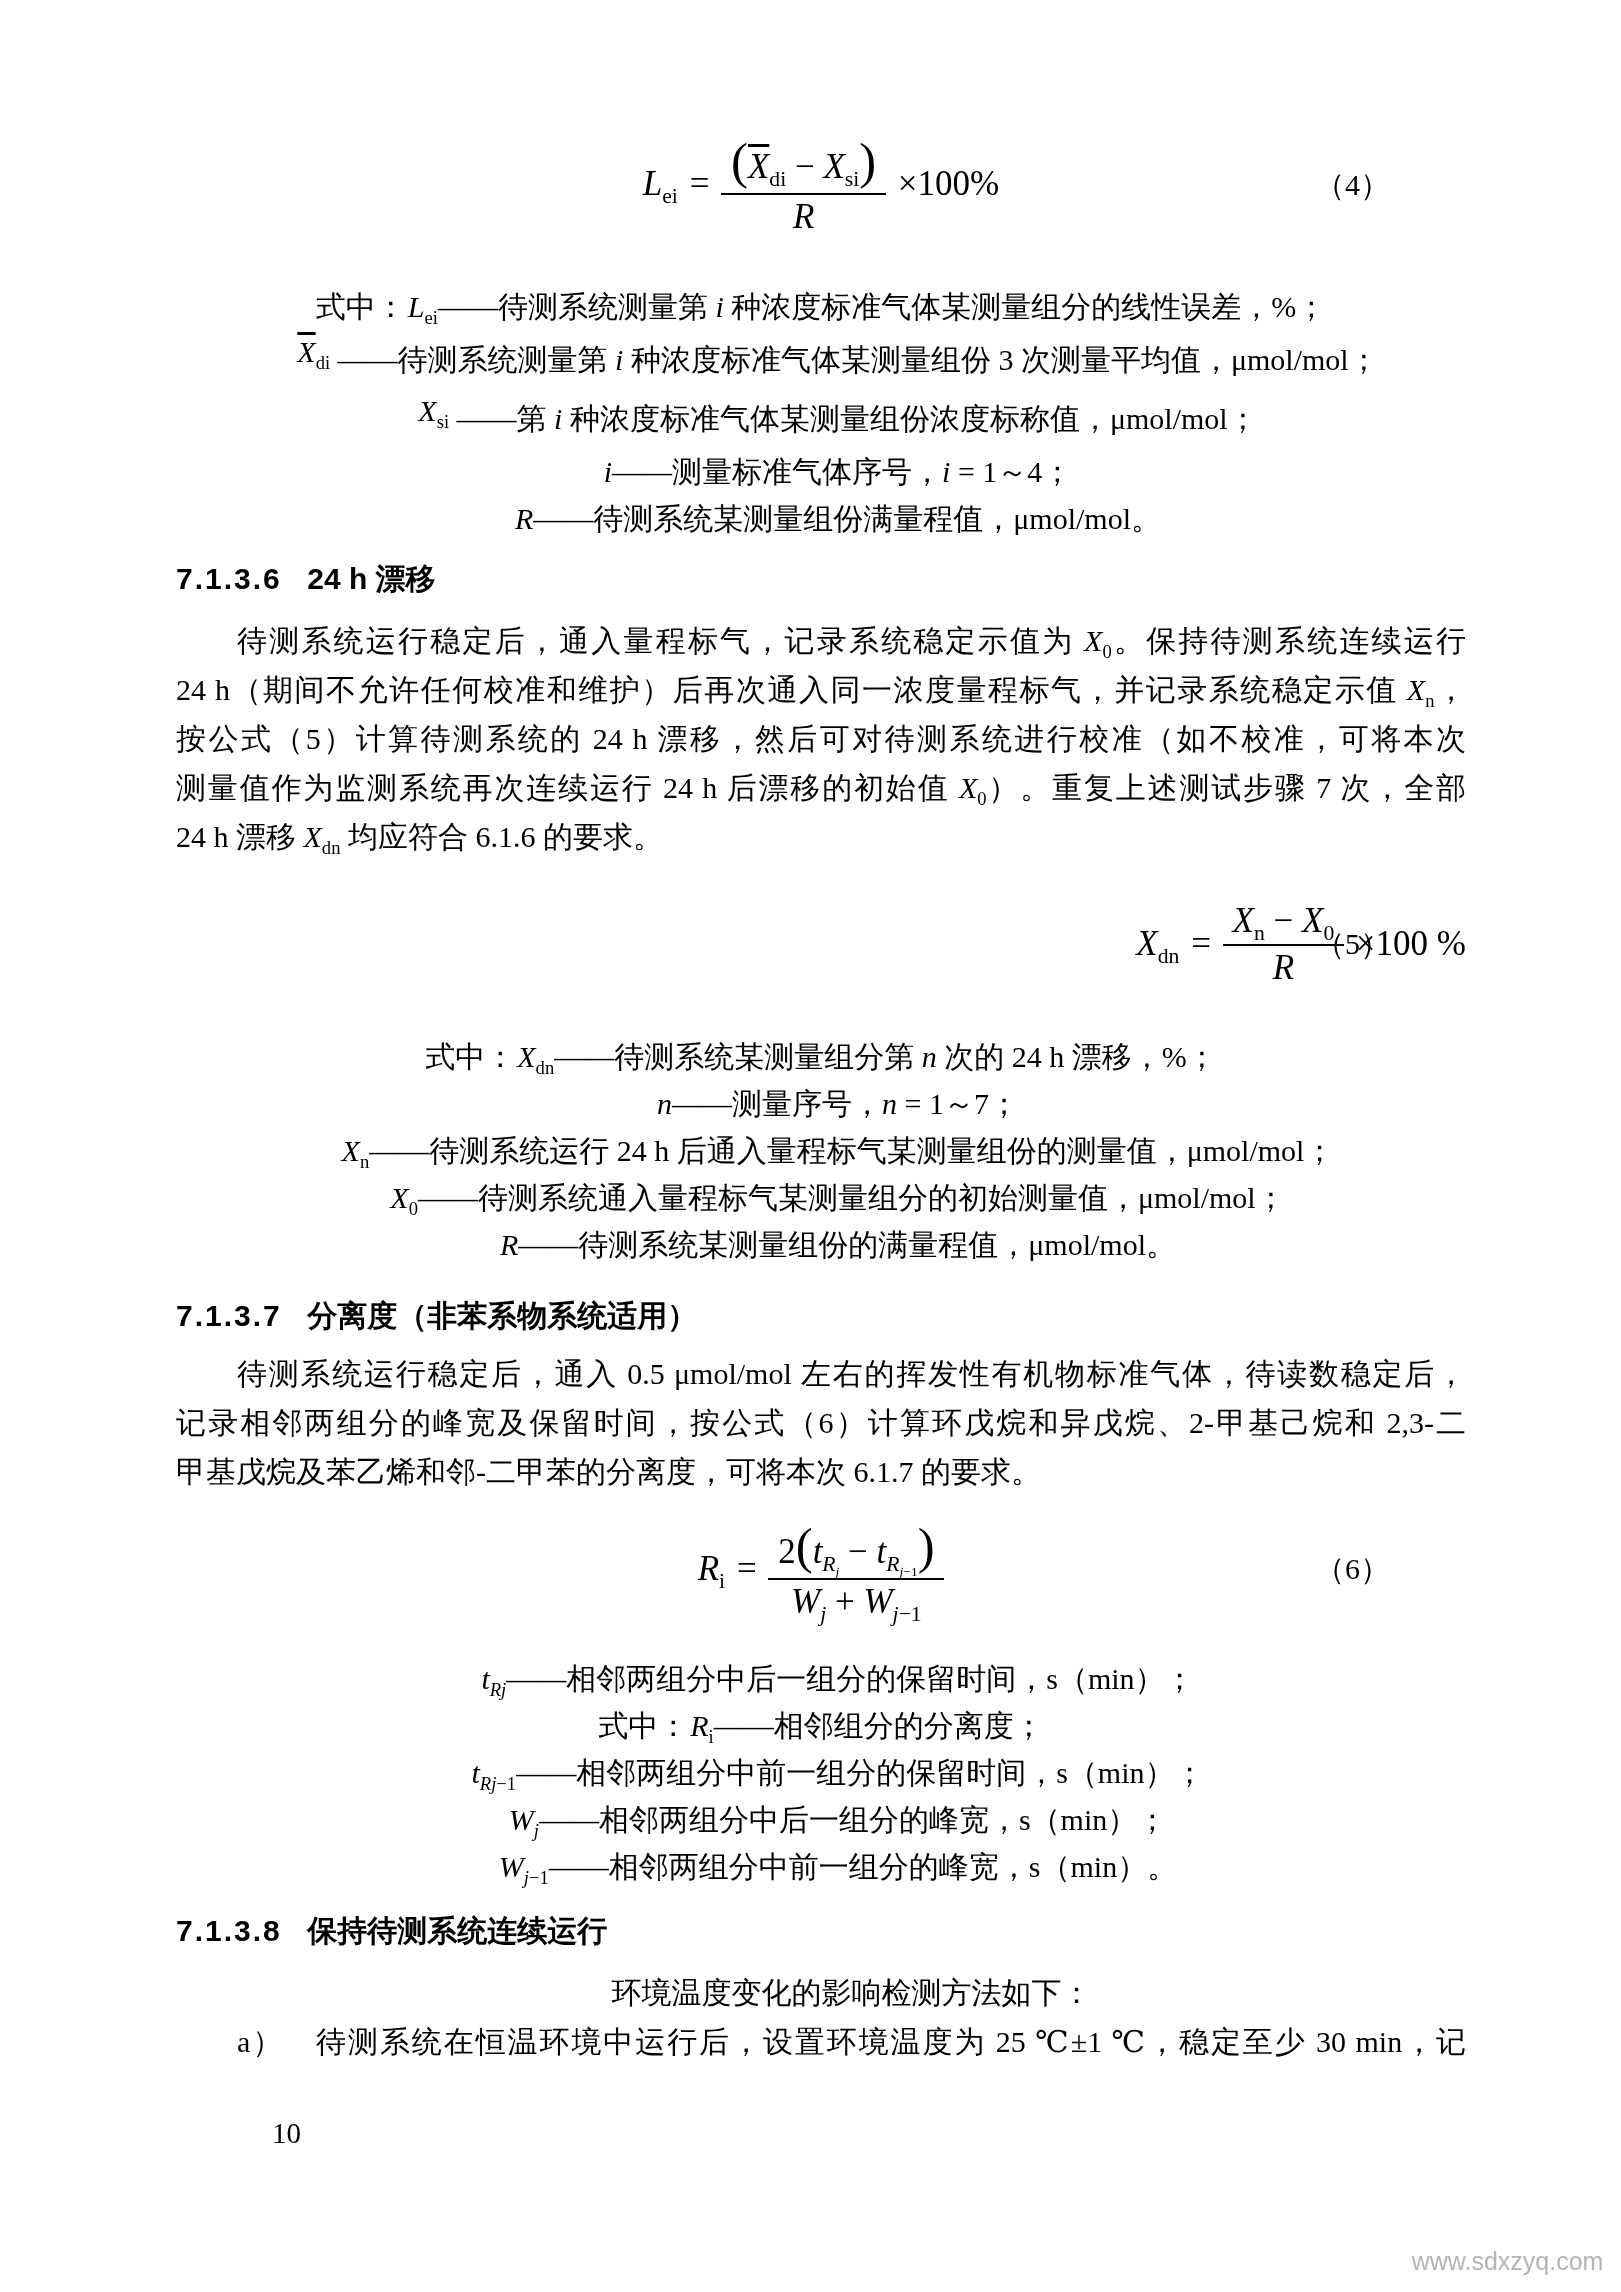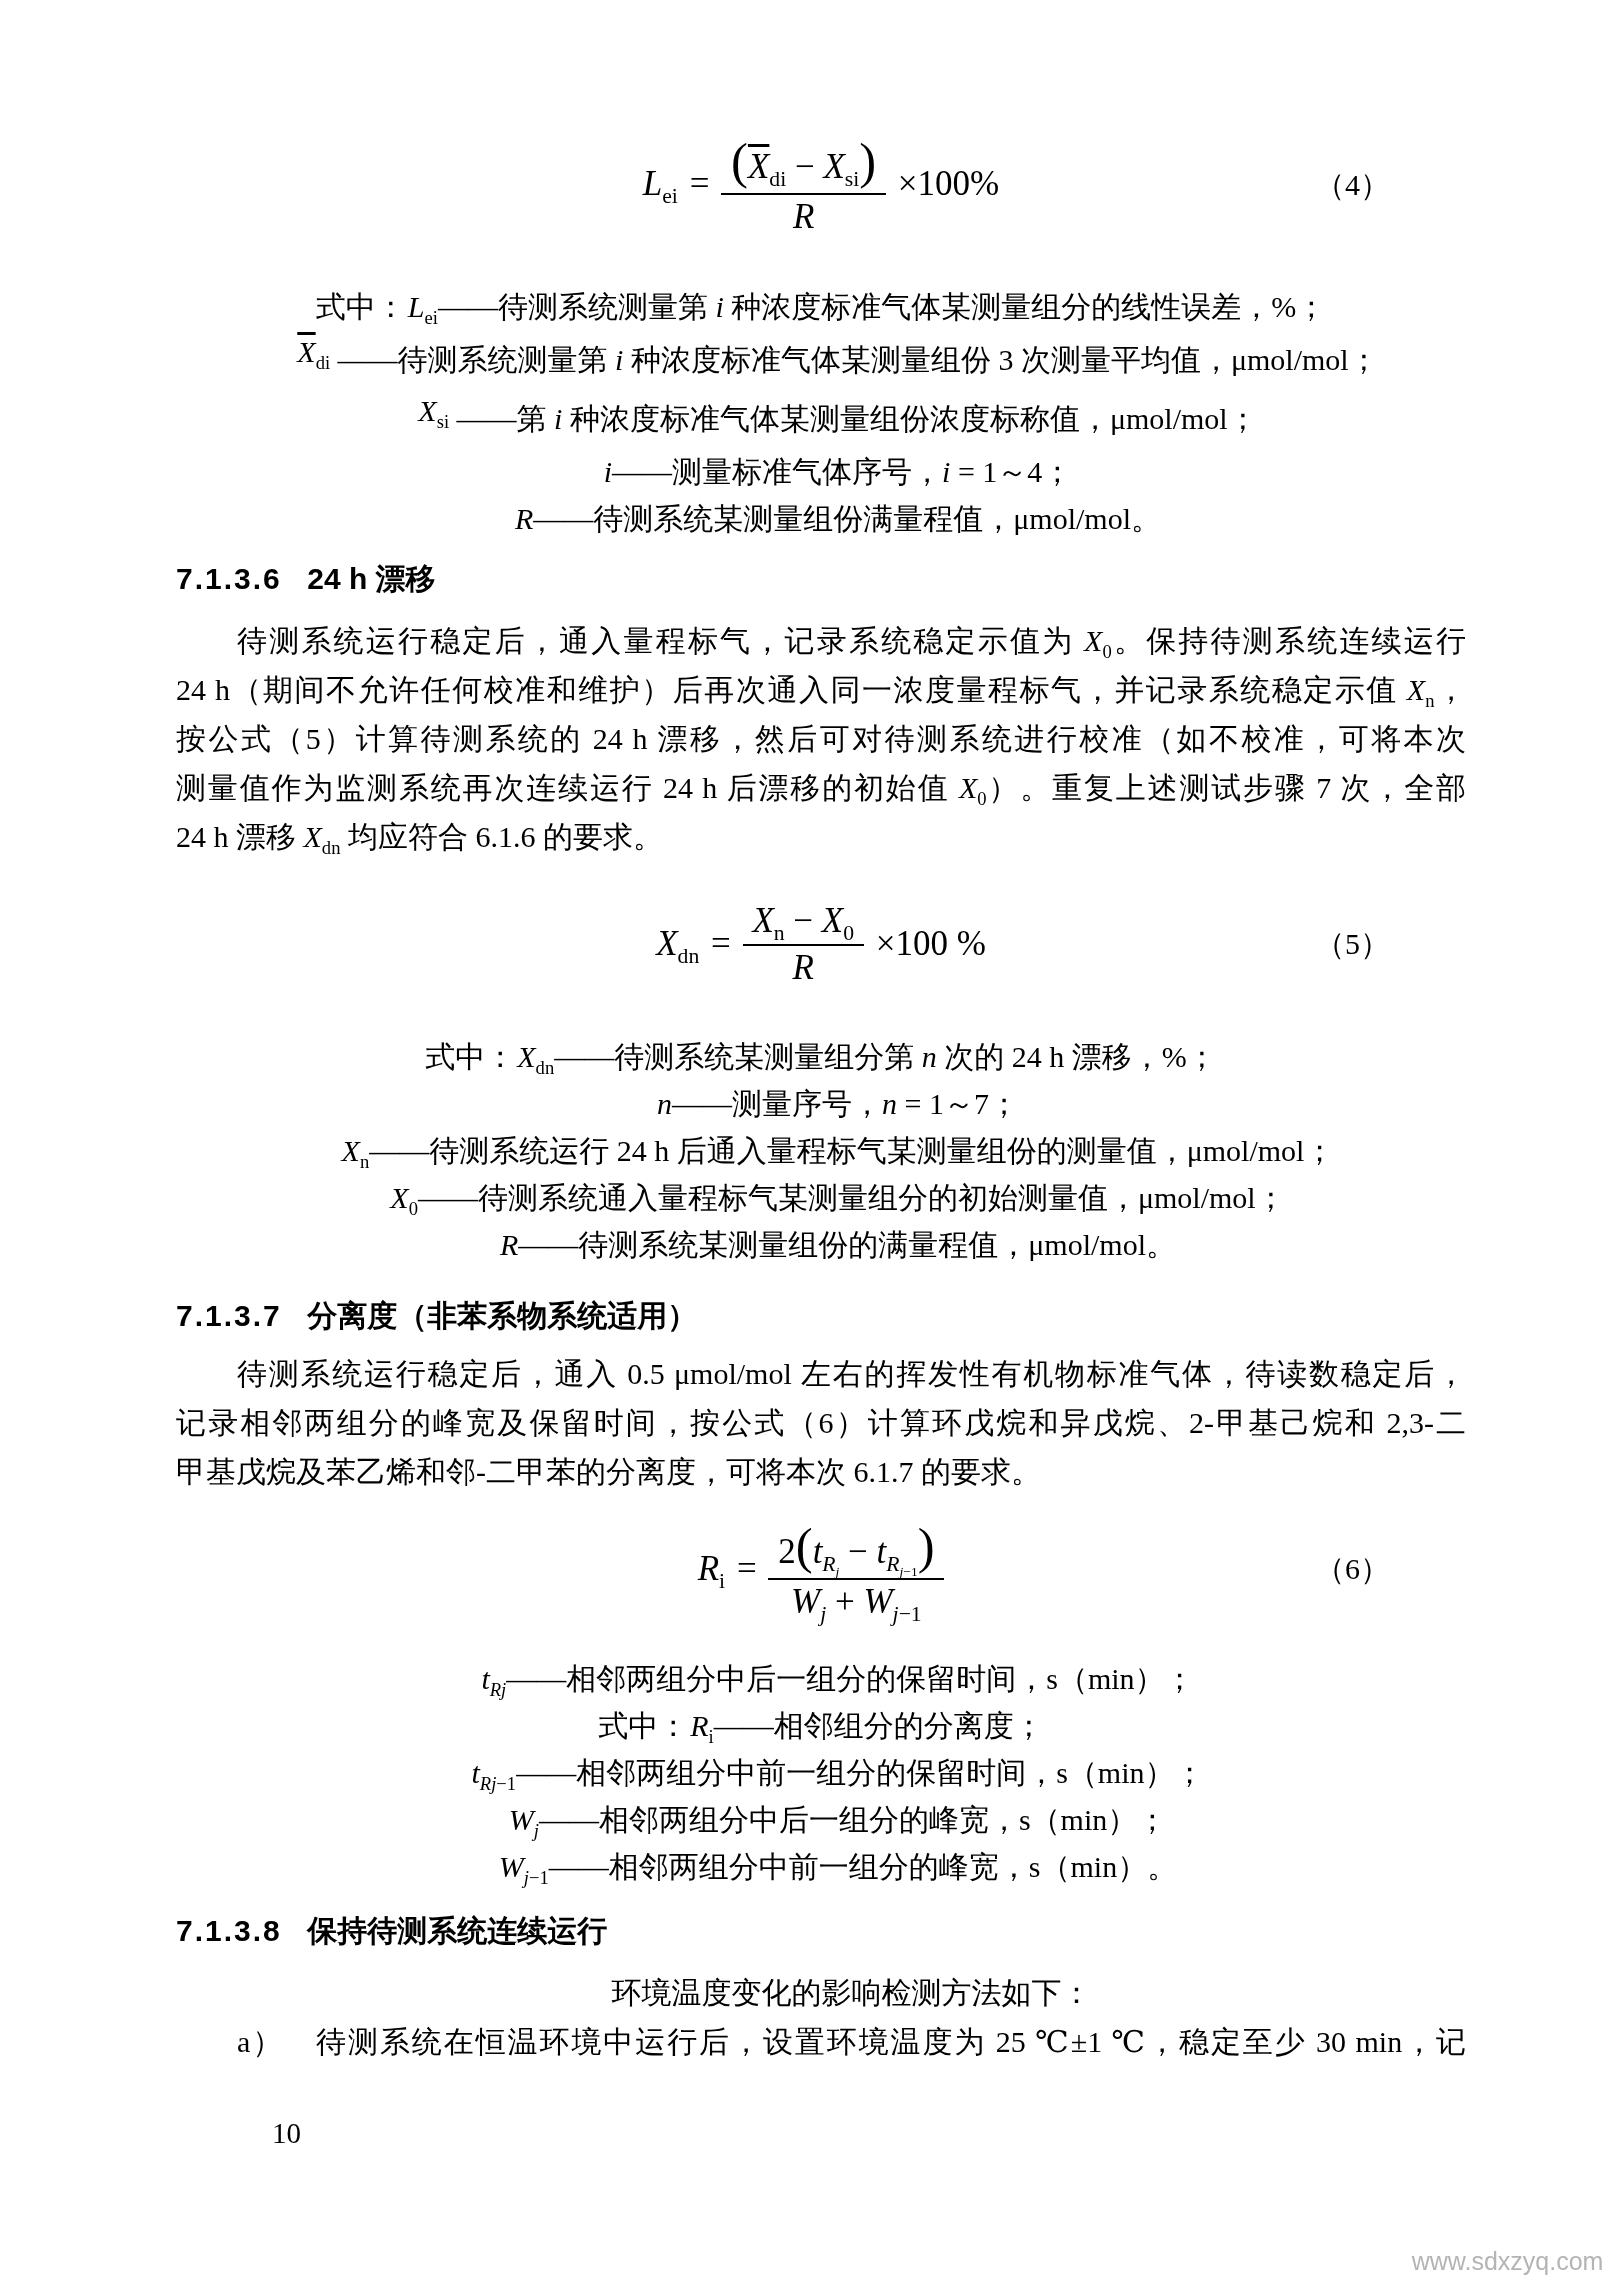--- a/index.html
+++ b/index.html
@@ -10,21 +10,21 @@
     background:#ffffff;
     color:#000;
     font-family:"Liberation Serif","DejaVu Serif",serif;
     overflow:hidden;
   }
   .content{margin-left:176px;margin-right:155px;padding-top:106px;}
 
   
   .formula-row{position:relative;text-align:center;display:flex;align-items:center;justify-content:center;}
   .fr4{height:157px;}
-  .fr5{height:147px;margin-top:9.8px;}
+  .fr5{height:147px;margin-top:9.8px;justify-content:flex-end;}
   .fr6{height:147px;}
   .formula{display:inline-flex;align-items:center;gap:11.8px;font-size:35px;font-family:"Liberation Serif","DejaVu Serif",serif;}
   .frac{display:inline-flex;flex-direction:column;align-items:center;}
   .frac .num{padding:0 9.8px 2.9px;}
   .frac .den{border-top:2.9px solid #000;align-self:stretch;text-align:center;padding-top:2px;}
   .bp{font-size:145%;font-weight:300;}
   .ovl{text-decoration:overline;}
   sub{font-size:62%;line-height:0;}
   .eqnum{position:absolute;right:76px;top:50%;transform:translateY(-50%);font-size:30px;}
 

